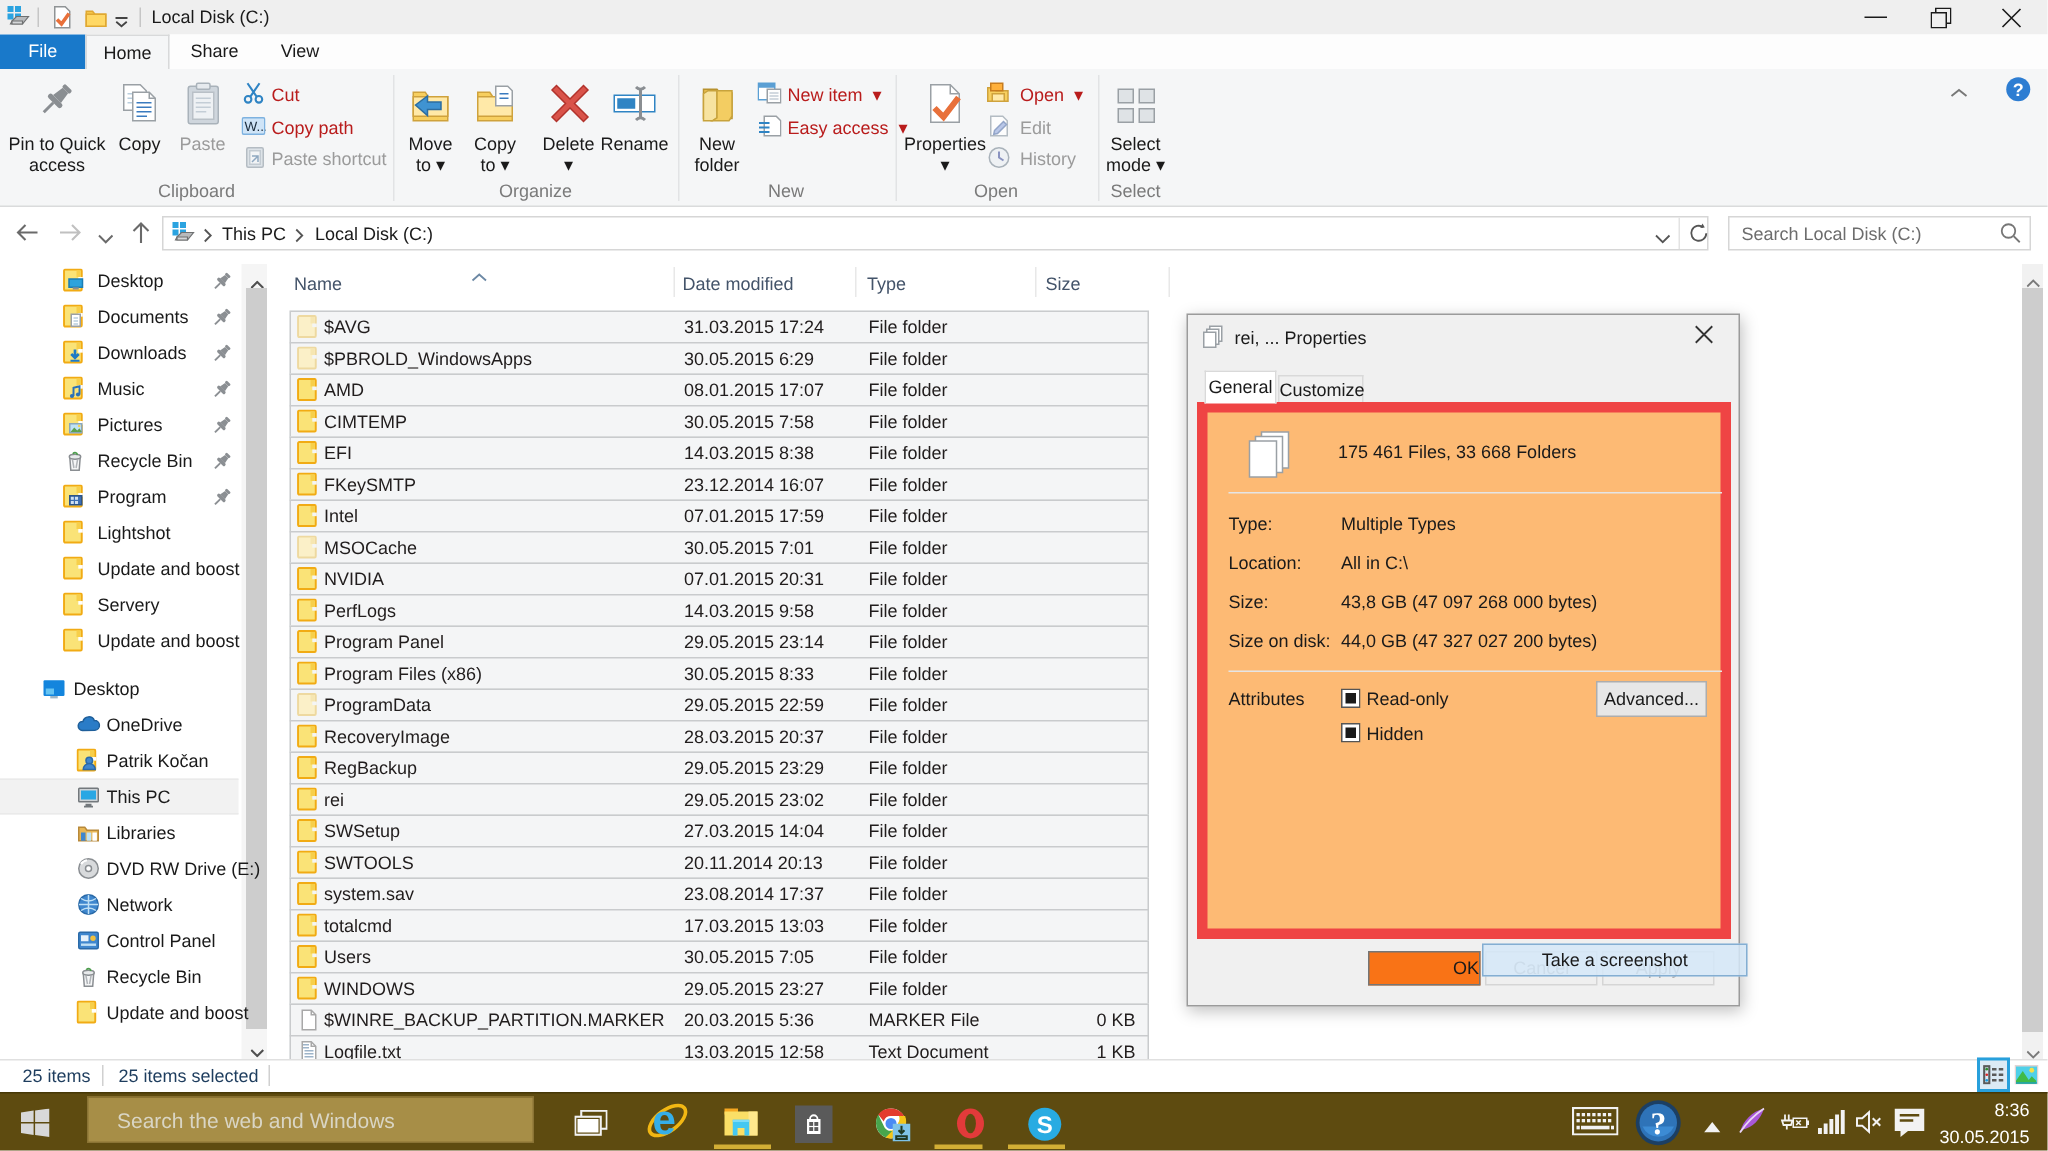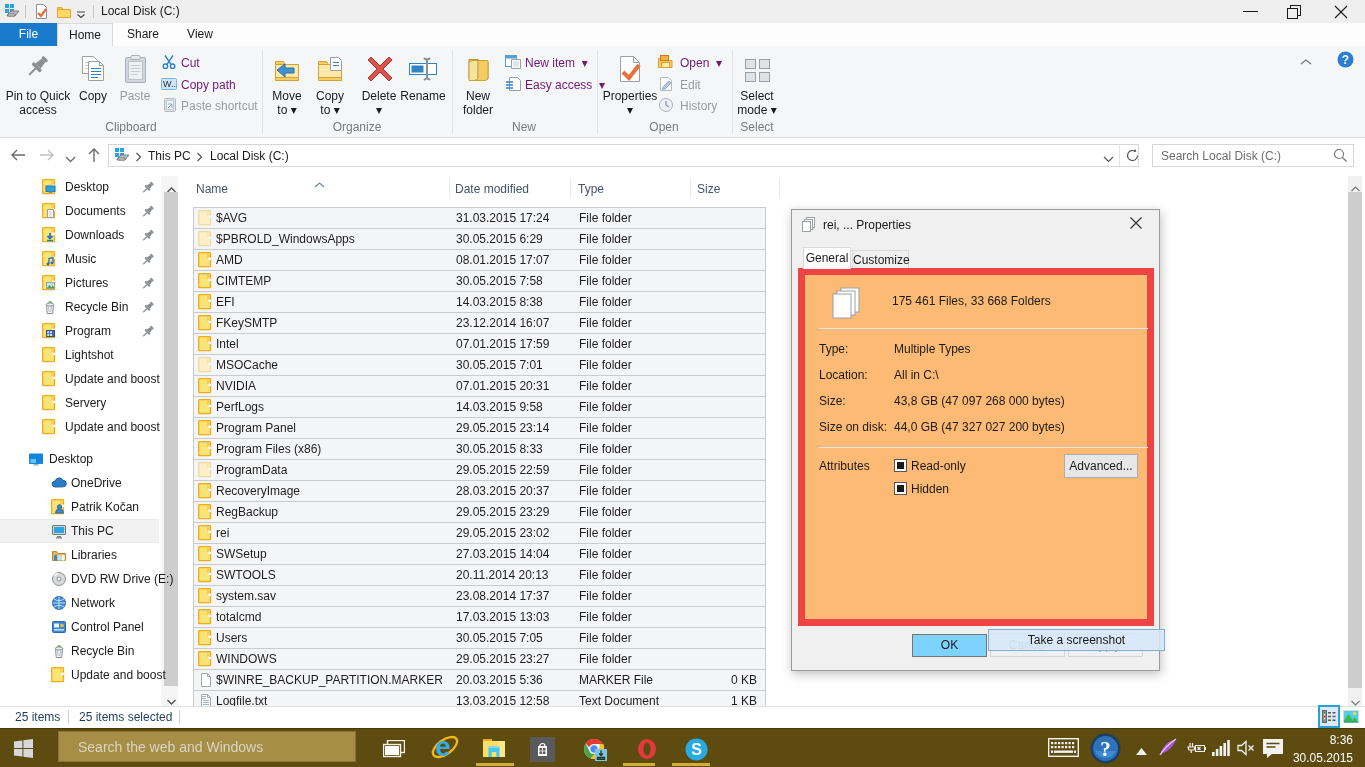--- a/index.html
+++ b/index.html
@@ -1,21 +1,21 @@
 <!DOCTYPE html>
 <html><head><meta charset="utf-8"><style>
 *{margin:0;padding:0;box-sizing:border-box}
 html,body{width:1365px;height:767px;overflow:hidden;font-family:"Liberation Sans",sans-serif;font-size:12px;color:#1a1a1a;background:#fff}
 .abs{position:absolute}
 .row{position:absolute;left:193px;width:573px;height:22px;background:#f4f5f6;border:1px solid #c9cbcd}
 .rtx{position:absolute;top:3px;white-space:nowrap;color:#211d1d}
 .cell-date{left:262px}.cell-type{left:385px}.cell-size{left:505px;width:58px;text-align:right}
 .glabel{position:absolute;color:#7a7a7a;text-align:center;top:120px;font-size:12px}
 .bigbtn-label{position:absolute;text-align:center;line-height:14px;color:#1a1a1a}
-.smalltxt{position:absolute;color:#701a75;white-space:nowrap}
+.smalltxt{position:absolute;color:#b91c1c;white-space:nowrap}
 .gray{color:#9b9b9b}
 .sep{position:absolute;width:1px;background:#e2e3e5;top:50px;height:84px}
 .dlg-lbl{position:absolute;left:26px;color:#1a1a1a}
 .dlg-val{position:absolute;left:101px;color:#1a1a1a}
 </style></head><body>
 <div class="abs" style="left:0;top:0;width:1365px;height:23px;background:#efefef"></div>
 <div class="abs" style="left:4px;top:3px"><svg width="17" height="17" viewBox="0 0 17 17" style="">
       <rect x="1" y="1" width="4" height="4" fill="#2ba3e0"></rect>
       <rect x="6" y="1" width="4" height="4" fill="#2ba3e0"></rect>
       <rect x="1" y="6" width="4" height="4" fill="#2ba3e0"></rect>
@@ -899,16 +899,16 @@
           <rect x="3" y="3" width="7" height="7" fill="#1a1a1a"></rect>
         </svg></div>
 <div class="abs" style="left:106px;top:184px">Read-only</div>
 <div class="abs" style="left:89px;top:207px"><svg width="13" height="13" viewBox="0 0 13 13" style="">
           <rect x="0.5" y="0.5" width="12" height="12" fill="#fff" stroke="#555"></rect>
           <rect x="3" y="3" width="7" height="7" fill="#1a1a1a"></rect>
         </svg></div>
 <div class="abs" style="left:106px;top:207px">Hidden</div>
 <div class="abs" style="left:259px;top:179px;width:74px;height:24px;background:#e7e7e7;border:1px solid #adadad;text-align:center;line-height:22px">Advanced...</div>
 </div>
-<div class="abs" style="left:120px;top:424px;width:75px;height:23px;background:#7dd3fc;border:1px solid #757575;text-align:center;line-height:21px">OK</div>
+<div class="abs" style="left:120px;top:424px;width:75px;height:23px;background:#f97316;border:1px solid #757575;text-align:right;line-height:21px">OK</div>
 <div class="abs" style="left:198px;top:424px;width:75px;height:23px;background:#efefef;border:1px solid #d5d5d5;text-align:center;line-height:21px;color:#9b9b9b">Cancel</div>
 <div class="abs" style="left:276px;top:424px;width:75px;height:23px;background:#efefef;border:1px solid #d5d5d5;text-align:center;line-height:21px;color:#9b9b9b">Apply</div>
 </div>
 <div class="abs" style="left:988px;top:629px;width:177px;height:22px;background:rgba(213,232,248,0.85);border:1px solid #84aed2;z-index:50;text-align:center;line-height:20px;color:#1a1a1a">Take a screenshot</div>
 </body></html>

